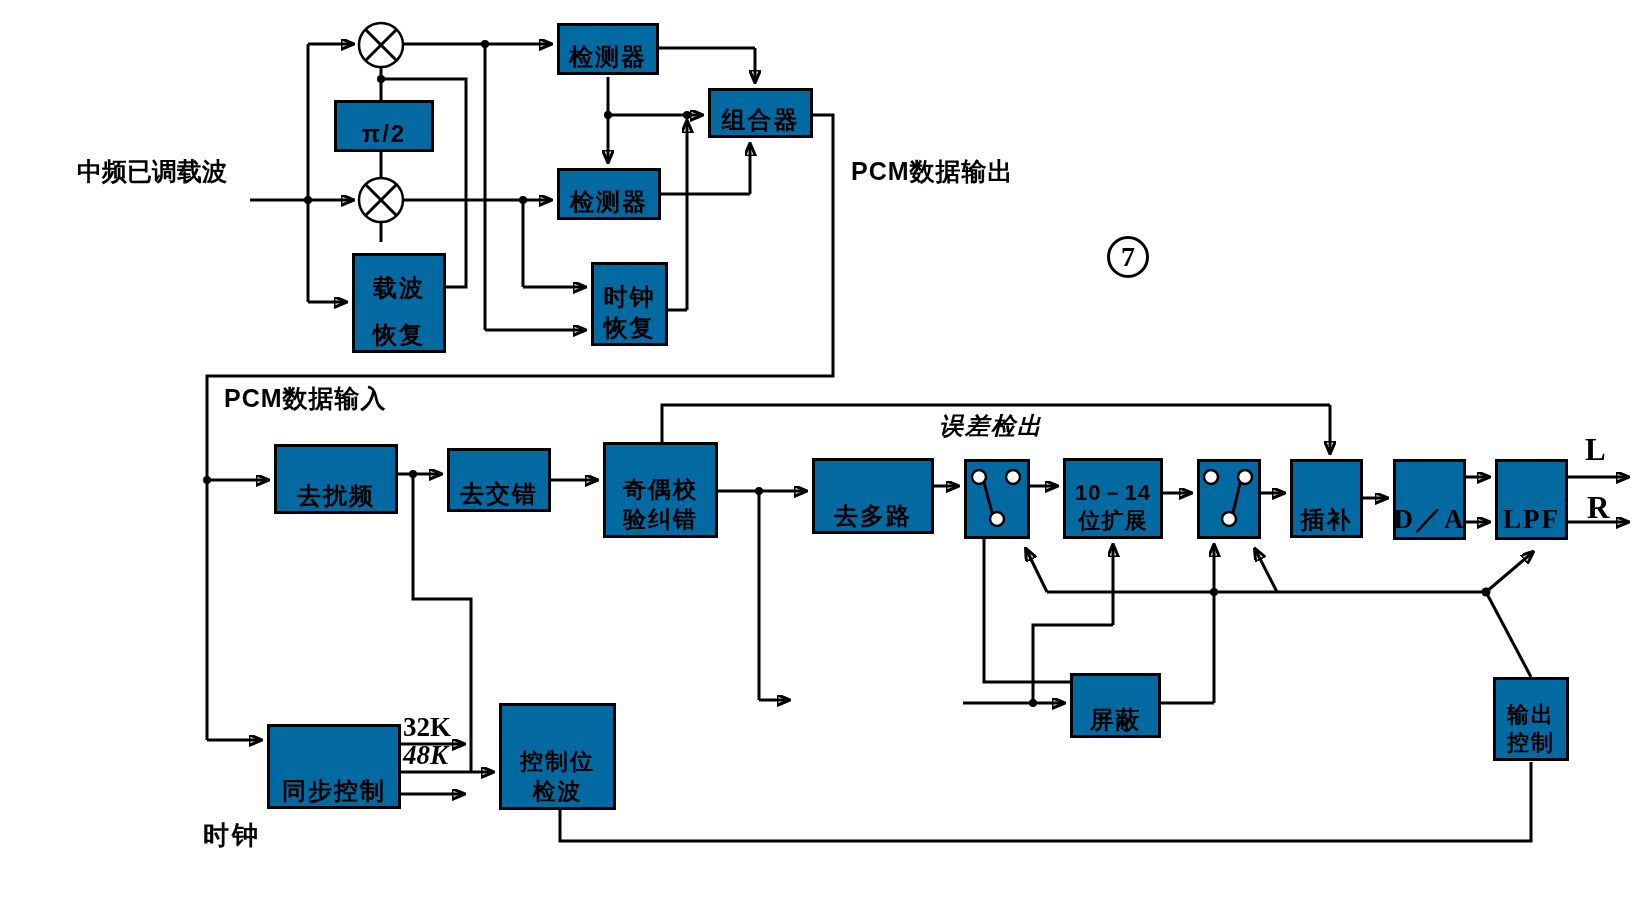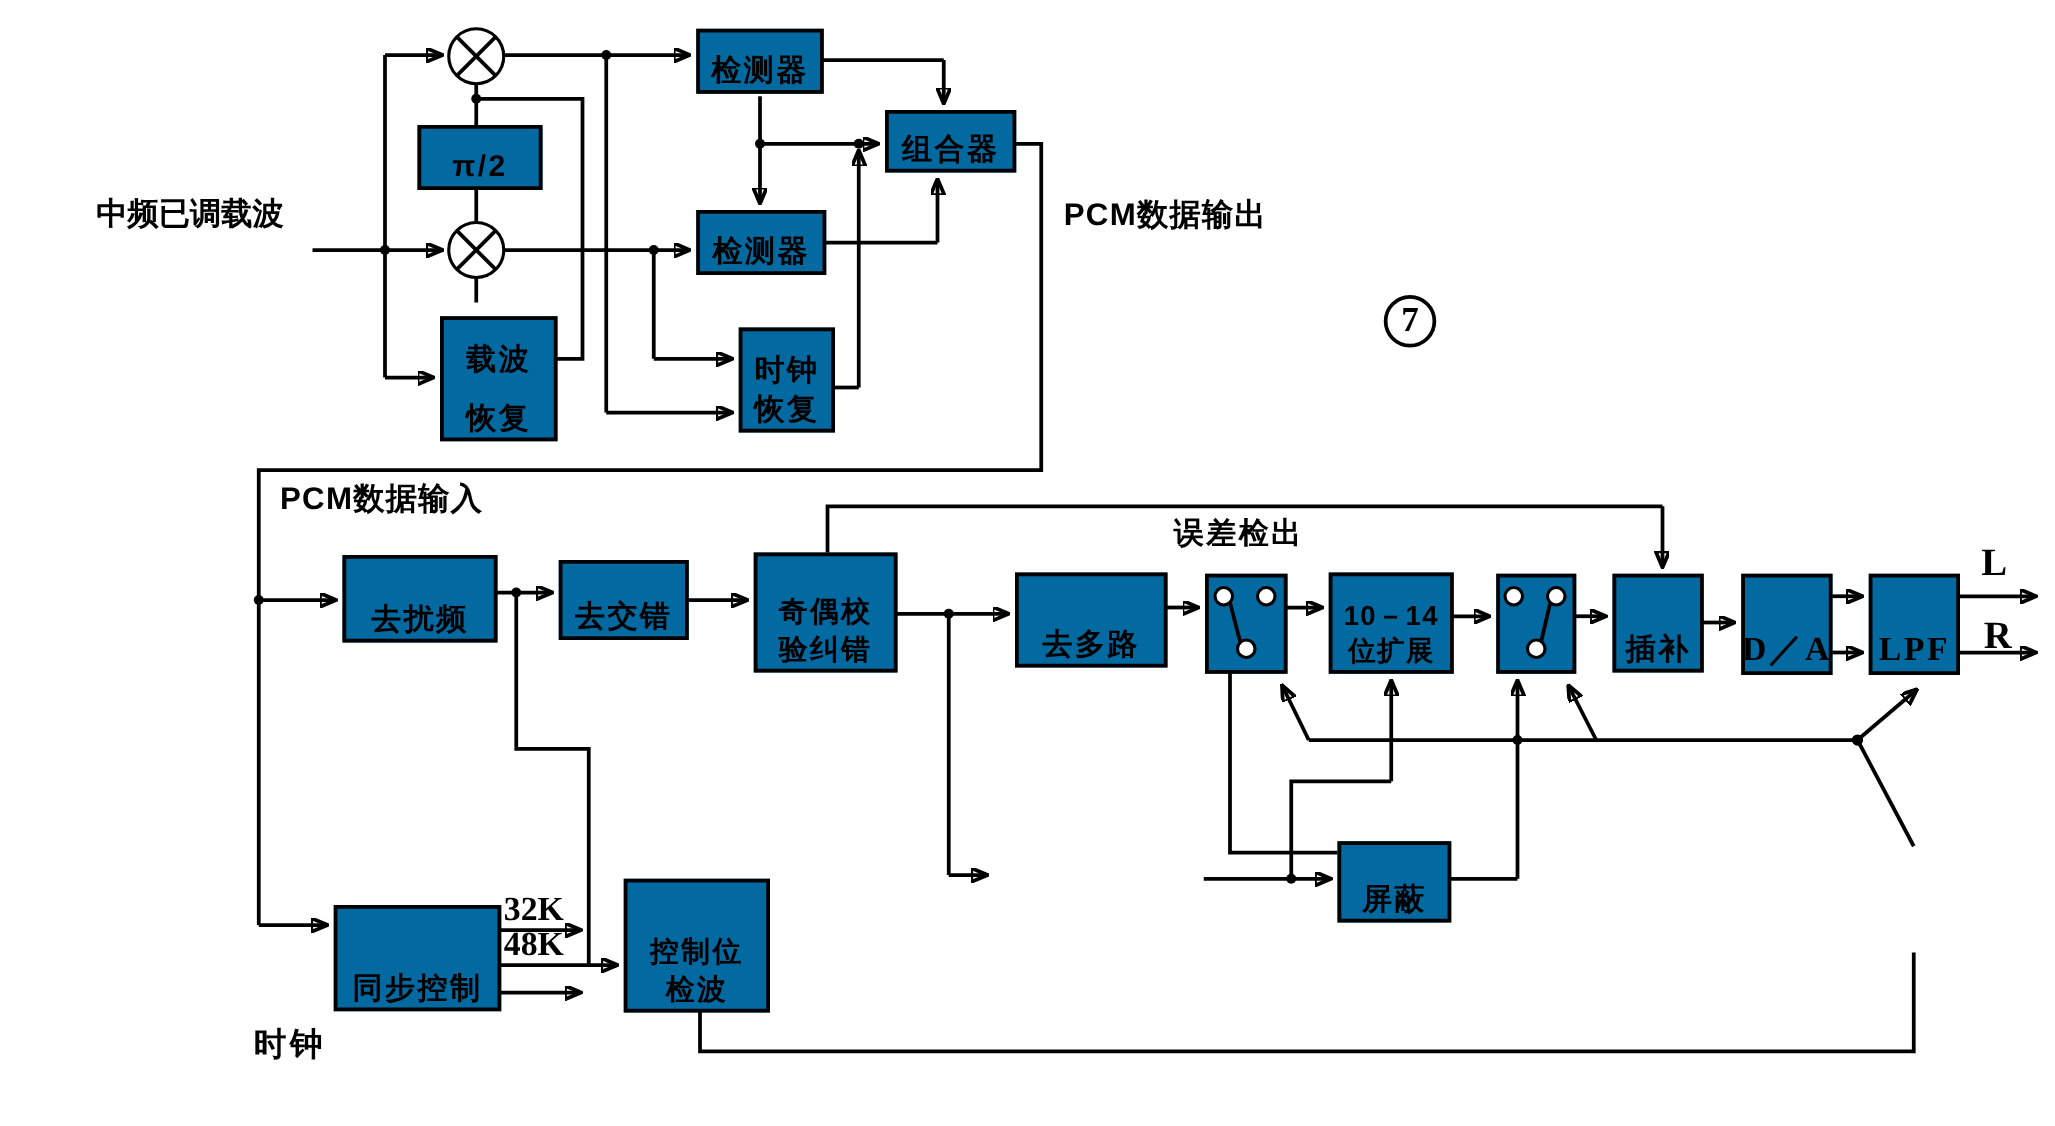--- a/index.html
+++ b/index.html
@@ -34,23 +34,23 @@
   .b-range  {left:795px;top:671px;width:169px;height:63px;font-size:23px;}
   .b-mask   {left:1070px;top:673px;width:91px;height:65px;}
   .b-outctl {left:1493px;top:677px;width:76px;height:84px;font-size:22px;}
   .b-sync   {left:267px;top:724px;width:134px;height:85px;}
   .b-ctlbit {left:499px;top:703px;width:117px;height:107px;font-size:23px;}
   
   .lb{position:absolute;z-index:3;font-weight:bold;white-space:nowrap;}
   .l-ifin {left:4px;top:155px;width:296px;text-align:center;font-size:25px;line-height:1.35;white-space:normal;}
   .l-pcmout{left:851px;top:155px;font-size:25px;letter-spacing:1px;}
   .l-pcmin {left:224px;top:382px;font-size:25px;letter-spacing:1px;}
-  .l-errdet{left:939px;top:410px;font-size:24px;letter-spacing:2px;}
+  .l-errdet{left:939px;top:410px;font-size:24px;letter-spacing:2px;font-style:italic;}
   .l-32k{left:403px;top:712px;font-size:27px;font-family:"Liberation Serif","DejaVu Serif",serif;}
-  .l-48k{left:403px;top:740px;font-size:27px;font-family:"Liberation Serif","DejaVu Serif",serif;}
+  .l-48k{left:403px;top:740px;font-size:27px;font-family:"Liberation Serif","DejaVu Serif",serif;font-style:italic;}
   .l-clk{left:203px;top:818px;font-size:26px;letter-spacing:3px;}
   .l-timing{left:400px;top:810px;width:108px;text-align:center;font-size:24px;line-height:1.35;white-space:normal;}
   .l-L{left:1585px;top:432px;font-size:31px;font-family:"Liberation Serif","DejaVu Serif",serif;}
   .l-R{left:1587px;top:490px;font-size:31px;font-family:"Liberation Serif","DejaVu Serif",serif;}
   .fig-circle{
     position:absolute;left:1107px;top:236px;width:42px;height:42px;box-sizing:border-box;
     border:3px solid #000;border-radius:50%;display:flex;align-items:center;justify-content:center;
     font-family:"Liberation Serif","DejaVu Serif",serif;font-weight:bold;font-size:28px;z-index:3;
   }
   
@@ -108,20 +108,24 @@
     </div>
   <div class="bx b-dac">
       <span>D／A</span>
     </div>
   <div class="bx b-lpf">
       <span>LPF</span>
     </div>
   <div class="bx b-mask">
       <span>屏蔽</span>
     </div>
+  <div class="bx b-outctl">
+    <span>输出</span>
+    <span>控制</span>
+  </div>
   <div class="bx b-sync">
       <span>同步控制</span>
     </div>
   <div class="bx b-ctlbit">
     <span>控制位</span>
     <span>检波</span>
   </div>
 
   <svg id="wires" width="1644" height="901" viewBox="0 0 1644 901">
     <defs>

